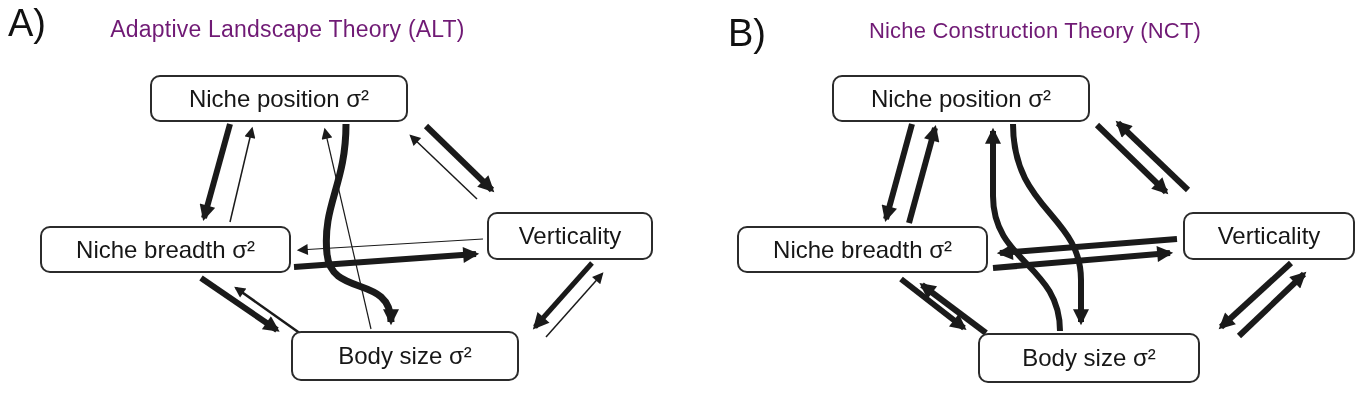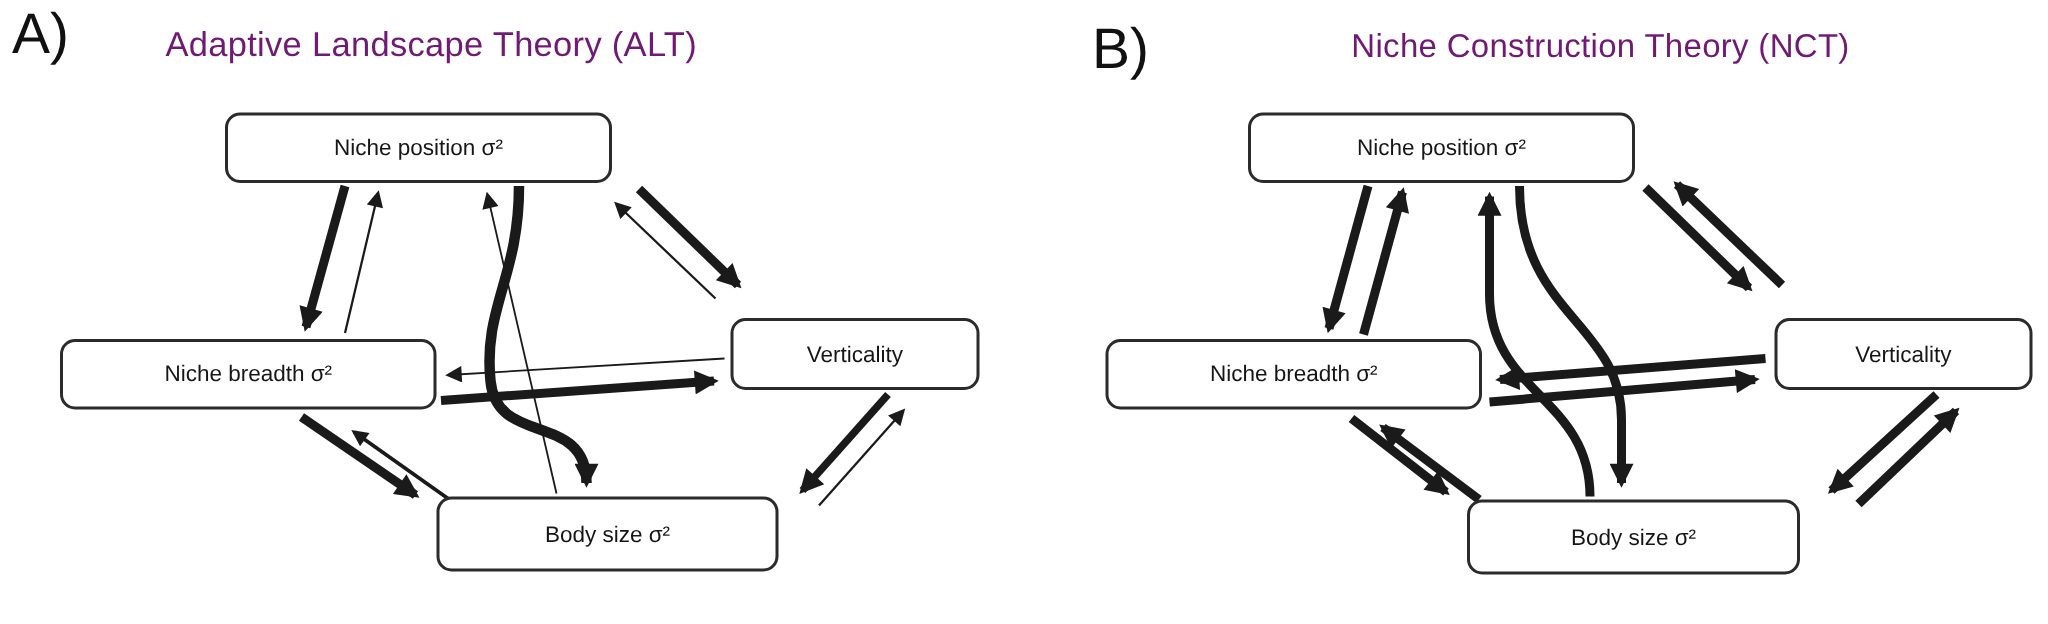--- a/index.html
+++ b/index.html
@@ -20,21 +20,21 @@
     position:absolute;z-index:3;
     font-size:23px;font-weight:400;color:#701a75;
     text-align:center;letter-spacing:0.2px;
   }
   .node{
     position:absolute;z-index:2;
     background:#ffffff;
     border:2px solid #2b2b2b;
     border-radius:10px;
     display:flex;align-items:center;justify-content:center;
-    font-size:15px;color:#161616;
+    font-size:24px;color:#161616;
     box-sizing:border-box;
     white-space:nowrap;
   }
 </style>
 </head>
 <body>
 
 <div class="figure">
 
   <svg class="arrow-layer" width="1365" height="416" viewBox="0 0 1365 416">
@@ -98,21 +98,21 @@
     <span>Niche breadth σ²</span>
   </div>
   <div class="node" style="left:487px;top:212px;width:166px;height:48px;">
     <span>Verticality</span>
   </div>
   <div class="node" style="left:291px;top:331px;width:228px;height:50px;">
     <span>Body size σ²</span>
   </div>
 
   <div class="panel-letter" style="left:728px;top:12px;">B)</div>
-  <div class="panel-title" style="left:872px;top:18px;width:390px;font-size:22px;">Niche Construction Theory (NCT)</div>
+  <div class="panel-title" style="left:840px;top:18px;width:390px;font-size:22px;">Niche Construction Theory (NCT)</div>
 
   <div class="node" style="left:832px;top:75px;width:258px;height:47px;">
     <span>Niche position σ²</span>
   </div>
   <div class="node" style="left:737px;top:226px;width:251px;height:47px;">
     <span>Niche breadth σ²</span>
   </div>
   <div class="node" style="left:1183px;top:212px;width:172px;height:48px;">
     <span>Verticality</span>
   </div>

